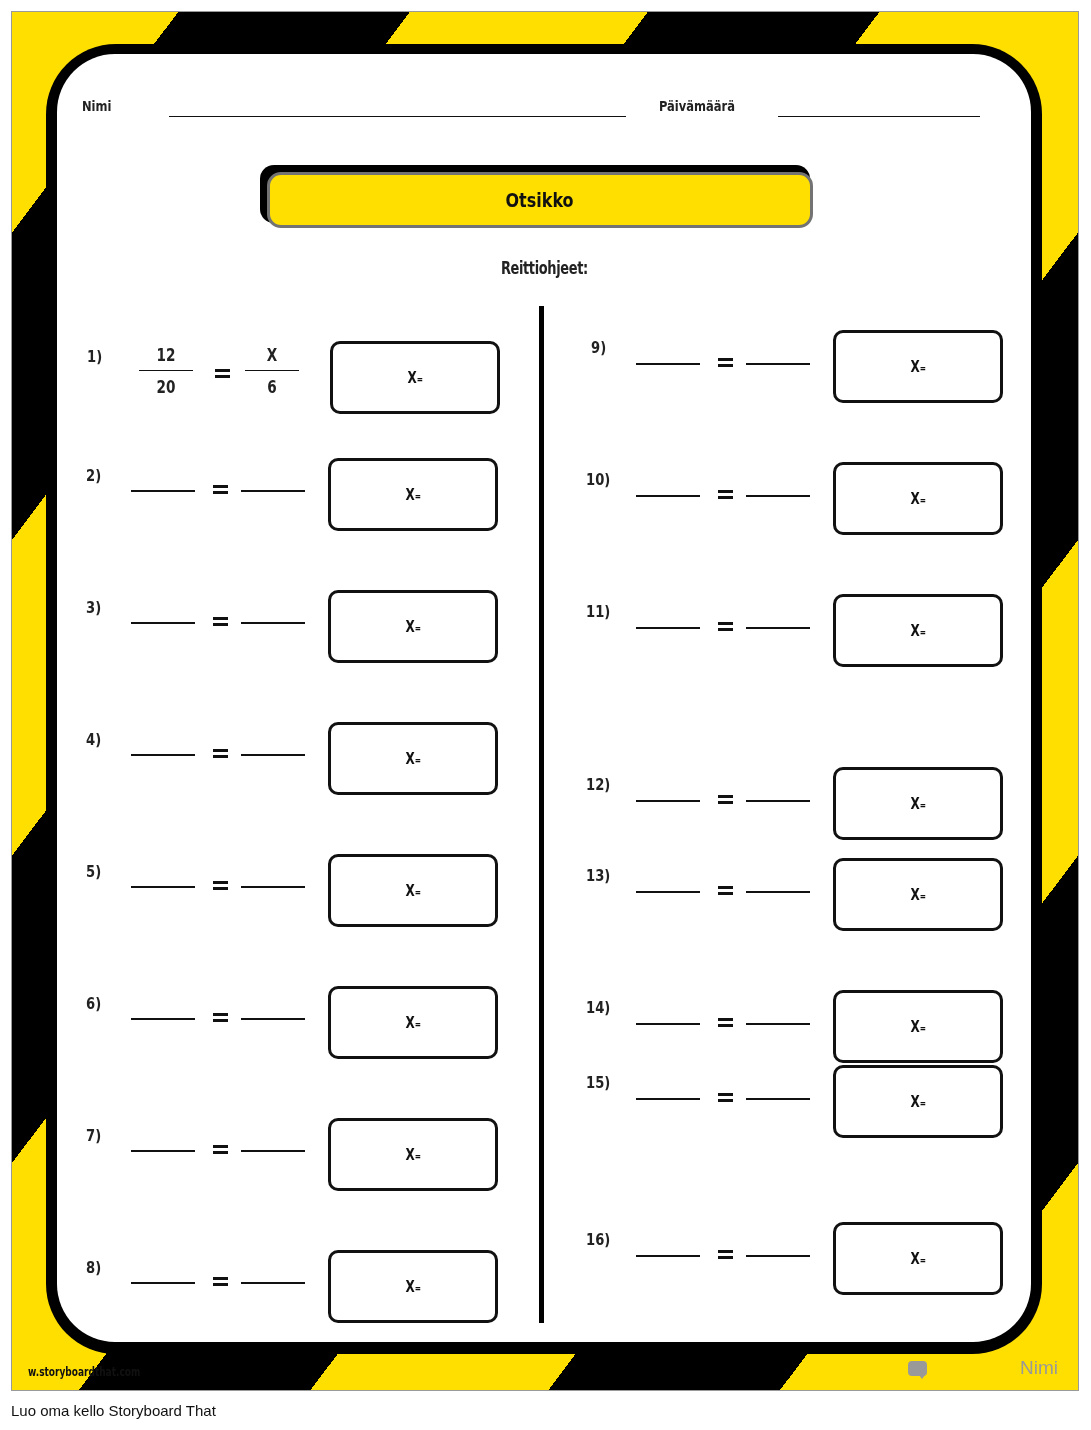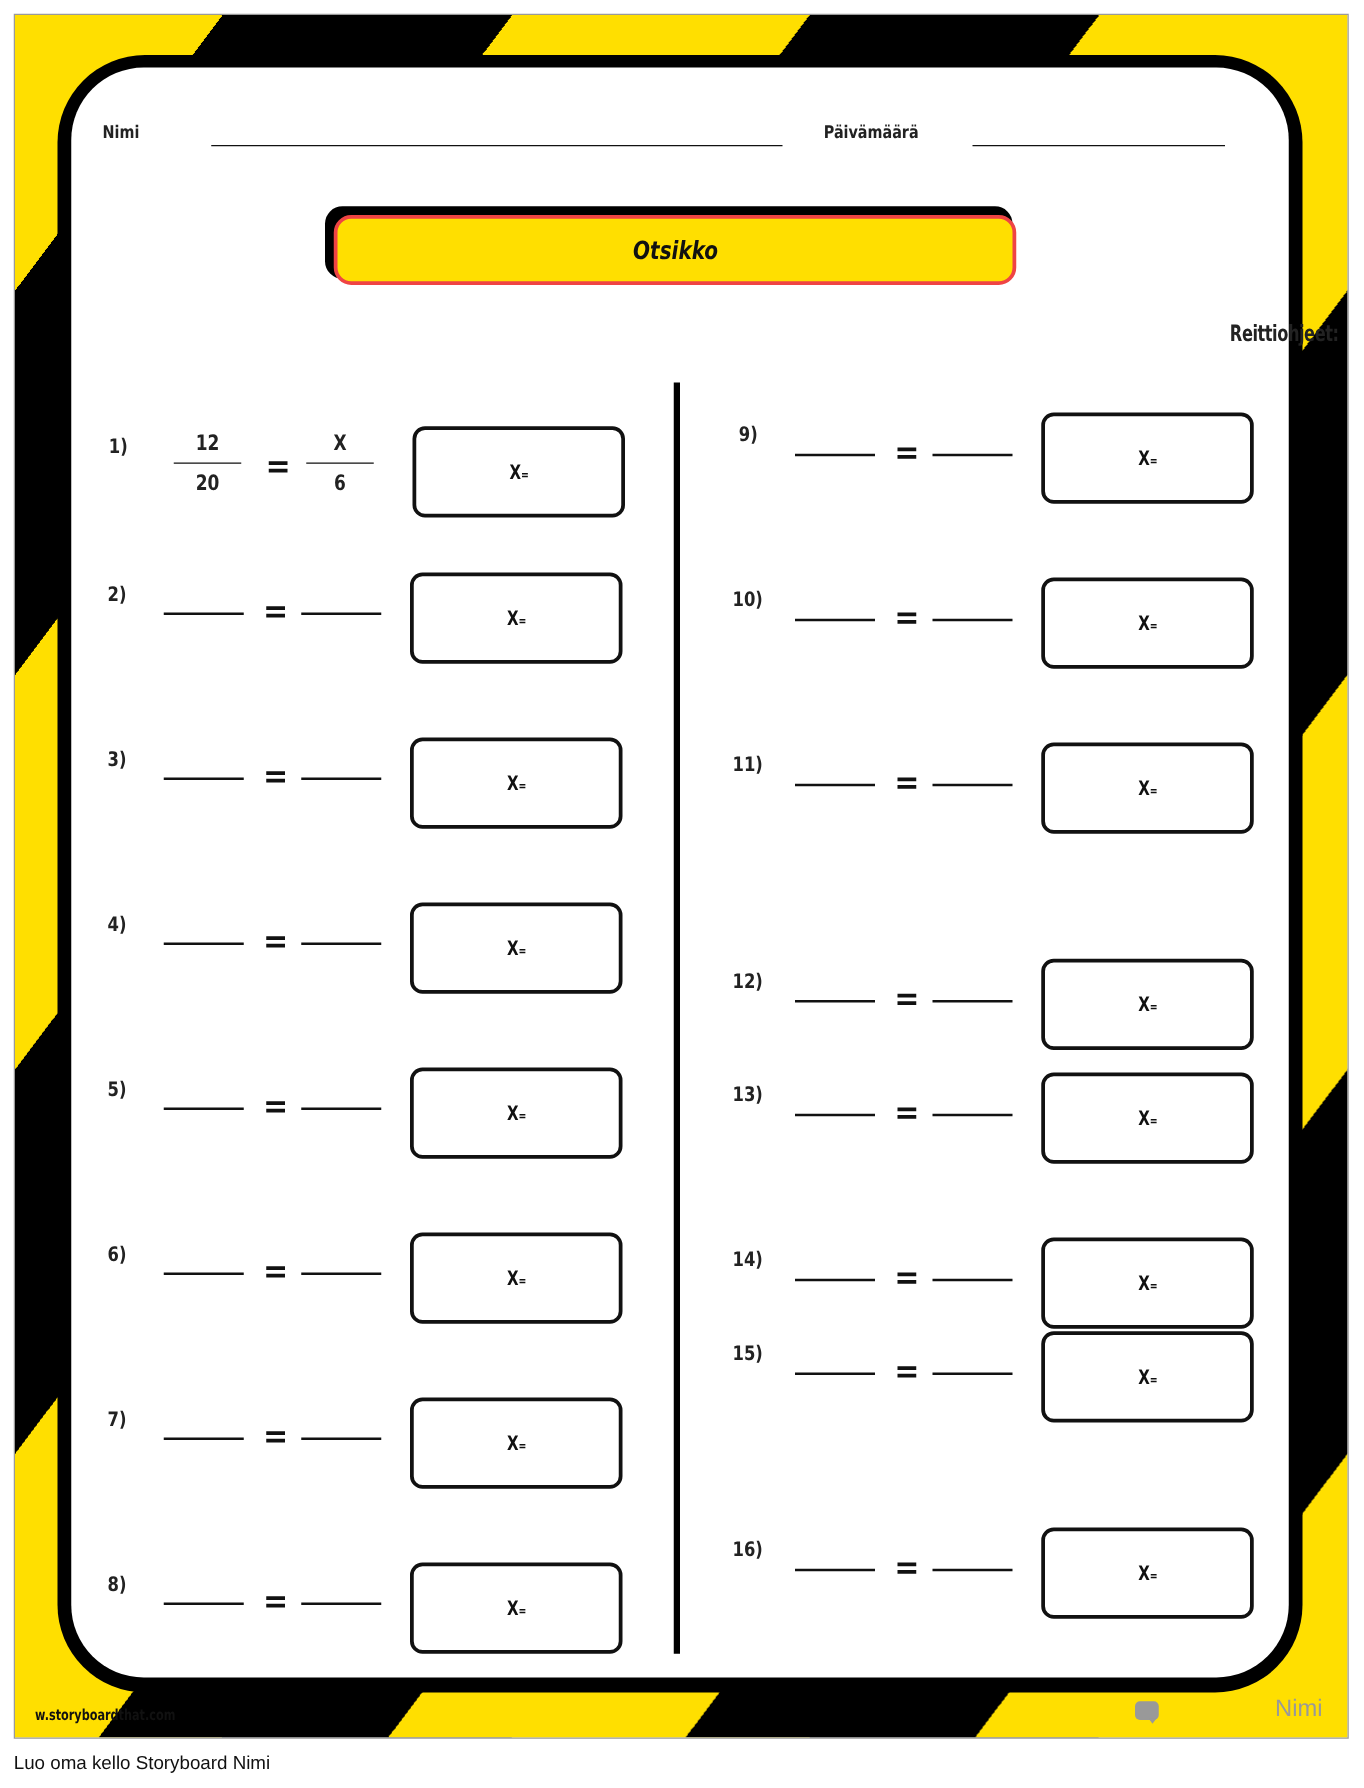--- a/index.html
+++ b/index.html
@@ -15,23 +15,23 @@
     position:absolute; left:46px; top:44px; width:996px; height:1310px;
     background:#000; border-radius:70px;
   }
   .sheet {
     position:absolute; left:57px; top:54px; width:974px; height:1288px;
     background:#fff; border-radius:58px;
   }
   .label-small { position:absolute; font-family:"DejaVu Sans", sans-serif; font-weight:bold; font-size:14px; color:#222; letter-spacing:0; transform:scaleX(0.82); transform-origin:left center; }
   .line { position:absolute; height:0; border-top:1.5px solid #111; }
   .title-shadow { position:absolute; left:260px; top:165px; width:550px; height:58px; background:#000; border-radius:14px; }
-  .title-box { position:absolute; left:267px; top:172px; width:546px; height:56px; background:#ffdf00; border:3px solid #ef4444; border-radius:14px; box-sizing:border-box; display:flex; align-items:center; justify-content:center;font-style:italic; }
+  .title-box { position:absolute; left:267px; top:172px; width:546px; height:56px; background:#ffdf00; border:3px solid #737373; border-radius:14px; box-sizing:border-box; display:flex; align-items:center; justify-content:center; }
   .title-text { font-family:"DejaVu Sans", sans-serif; font-weight:bold; font-size:20px; color:#111; transform:scaleX(0.8); }
-  .directions { position:absolute; left:0; width:1088px; top:257px; text-align:right; }
+  .directions { position:absolute; left:0; width:1088px; top:257px; text-align:center; }
   .directions span { display:inline-block; font-family:"DejaVu Sans", sans-serif; font-weight:bold; font-size:18px; color:#222; transform:scaleX(0.72); letter-spacing:-0.5px; }
   .divider { position:absolute; left:539px; top:306px; width:5px; height:1017px; background:#000; }
   .prob { position:absolute; width:430px; height:76px; }
   .num { position:absolute; left:0; top:0; font-family:"DejaVu Sans", sans-serif; font-weight:bold; font-size:16px; color:#222; transform:scaleX(0.82); transform-origin:left center; }
   .blank { position:absolute; height:0; border-top:2px solid #111; width:64px; }
   .eq { position:absolute; width:15px; height:10px; }
   .eq::before, .eq::after { content:""; position:absolute; left:0; width:15px; height:3px; background:#111; }
   .eq::before { top:0; } .eq::after { top:6px; }
   .ans { position:absolute; width:170px; height:73px; border:3px solid #111; border-radius:10px; box-sizing:border-box; display:flex; align-items:center; justify-content:center; background:#fff; }
   .ans span { font-family:"DejaVu Sans", sans-serif; font-weight:bold; font-size:16px; color:#111; transform:scaleX(0.75); }
@@ -236,13 +236,13 @@
       <span><b>X</b><small>=</small></span>
     </div>
 </div>
 
 <div class="footer-url">w.storyboardthat.com</div>
 <div class="footer-logo">
   <div class="bubble"></div>
   <div class="logo-text">Nimi</div>
 </div>
 
-<div class="caption">Luo oma kello Storyboard Nimi</div>
+<div class="caption">Luo oma kello Storyboard That</div>
 
 </body></html>

